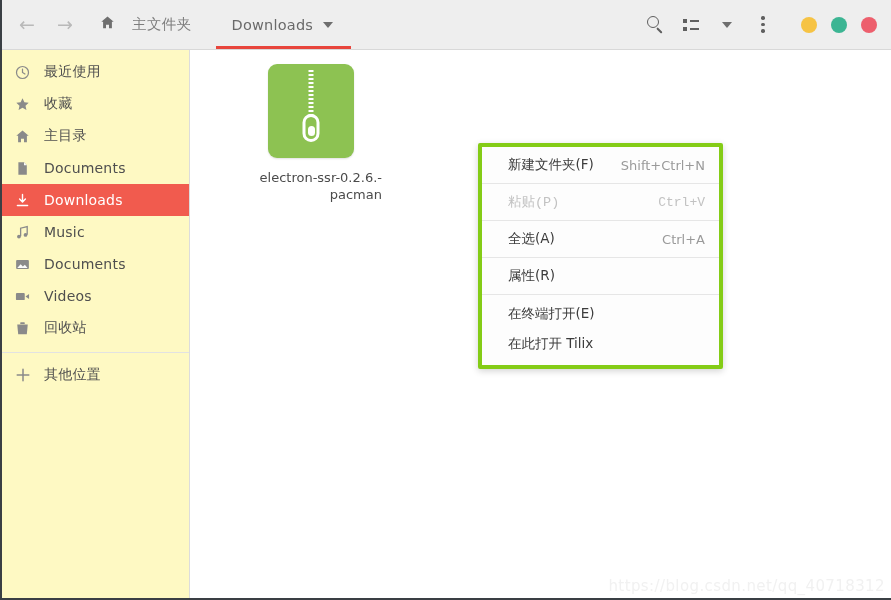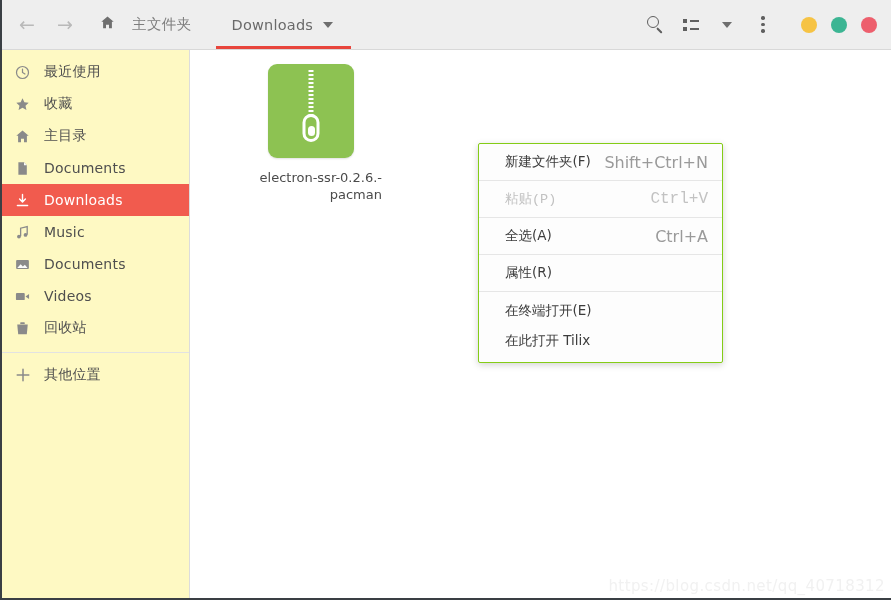--- a/index.html
+++ b/index.html
@@ -174,33 +174,33 @@
     font-size: 13px; color: #4b4b4b;
     text-align: right; line-height: 17px;
     width: 142px;
   }
 
   
   #context-menu {
     position: absolute; left: 478px; top: 143px;
     width: 245px;
     background: #fdfdfd;
-    border: 1px solid #84cc16;
+    border: 4px solid #84cc16;
     border-radius: 2px;
     box-shadow: 0 2px 7px rgba(0,0,0,.18);
     padding: 0;
   }
   .menu-item {
     display: flex; align-items: center;
     height: 36px; padding: 0 14px 0 26px;
     font-size: 13.5px; color: #3c3c3c;
   }
   .menu-item .mlabel { flex: 0 0 auto; }
   .menu-item .maccel {
-    margin-left: auto; color: #9a9a9a; font-size: 16px;
+    margin-left: auto; color: #9a9a9a; font-size: 13px;
   }
   .menu-item.disabled .mlabel,
   .menu-item.disabled .maccel { color: #c2c2c2; font-family: Liberation Mono, monospace; }
   .menu-sep { height: 1px; background: #e6e6e6; }
   #menu-group-term { padding: 4px 0 6px 0; }
   #menu-group-term .menu-item { height: 30px; }
 
   
   #watermark {
     position: absolute; right: 6px; bottom: 5px;

